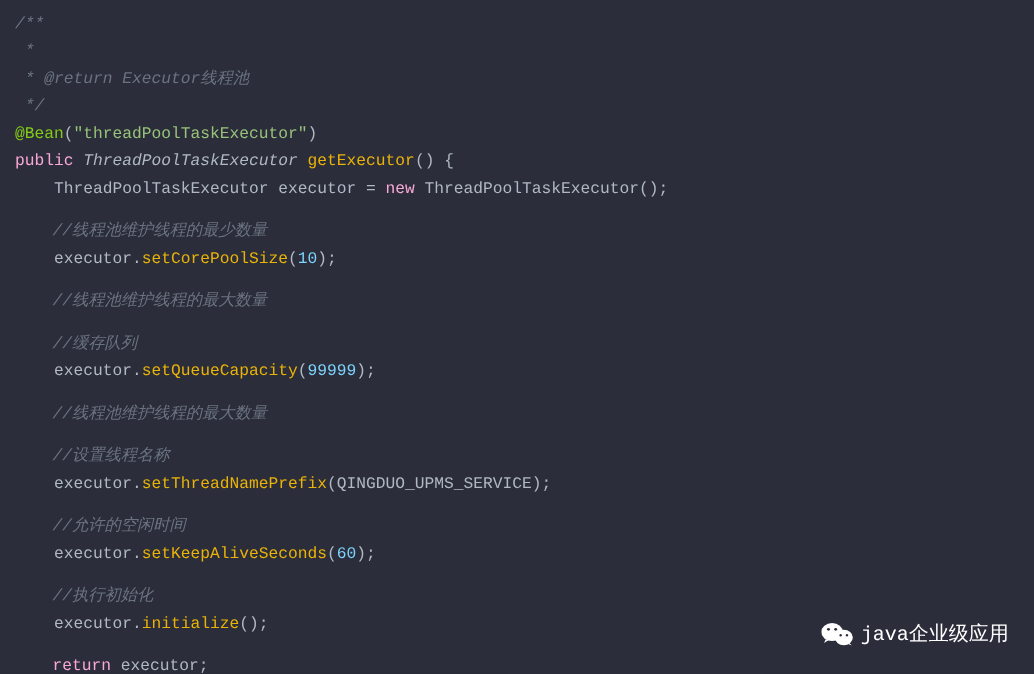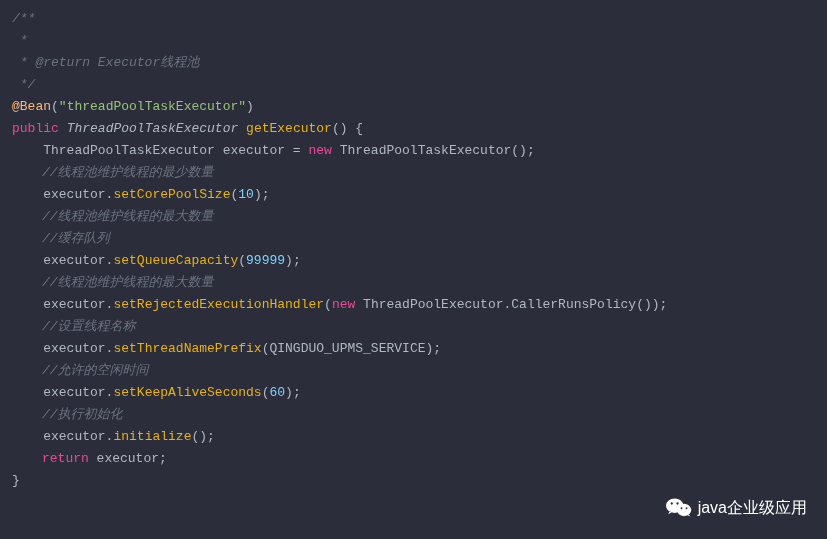--- a/index.html
+++ b/index.html
@@ -10,37 +10,37 @@
       line-height: 22px;
       color: #b0b8c4;
       padding: 8px 12px;
       width: 827px;
       height: 539px;
       position: relative;
       overflow: hidden;
     }
     .line { white-space: pre; }
     .comment { color: #6b7380; font-style: italic; }
-    .annotation { color: #fdba74; }
+    .annotation { color: #84cc16; }
     .string { color: #98c379; }
-    .keyword { color: #ec4899; }
+    .keyword { color: #f9a8d4; }
     .method-yellow { color: #eab308; }
     .type { color: #b0b8c4; font-style: italic; }
     .number { color: #7dd3fc; }
     .punct { color: #b0b8c4; }
-    .indent1 { padding-left: 30px; }
+    .indent1 { padding-left: 30px; margin-top: 12px; }
     .watermark {
       position: absolute;
       bottom: 20px;
       right: 20px;
       display: flex;
       align-items: center;
       gap: 6px;
       color: #ffffff;
-      font-family: Liberation Sans, sans-serif;
+      font-family: Liberation Mono, monospace;
       font-size: 16px;
       font-style: normal;
     }
     .wechat-icon {
       width: 26px;
       height: 22px;
       display: inline-block;
     }
   </style>
 </head>
@@ -60,21 +60,20 @@
 
   <div class="line indent1 comment">//线程池维护线程的最少数量</div>
   <div class="line"><span>    executor.</span><span class="method-yellow">setCorePoolSize</span><span class="punct">(</span><span class="number">10</span><span class="punct">);</span></div>
 
   <div class="line indent1 comment">//线程池维护线程的最大数量</div>
 
   <div class="line indent1 comment">//缓存队列</div>
   <div class="line"><span>    executor.</span><span class="method-yellow">setQueueCapacity</span><span class="punct">(</span><span class="number">99999</span><span class="punct">);</span></div>
 
   <div class="line indent1 comment">//线程池维护线程的最大数量</div>
-  <div class="line"><span>    executor.</span><span class="method-yellow">setRejectedExecutionHandler</span><span class="punct">(</span><span class="keyword">new</span><span> ThreadPoolExecutor.CallerRunsPolicy());</span></div>
 
   <div class="line indent1 comment">//设置线程名称</div>
   <div class="line"><span>    executor.</span><span class="method-yellow">setThreadNamePrefix</span><span class="punct">(QINGDUO_UPMS_SERVICE);</span></div>
 
   <div class="line indent1 comment">//允许的空闲时间</div>
   <div class="line"><span>    executor.</span><span class="method-yellow">setKeepAliveSeconds</span><span class="punct">(</span><span class="number">60</span><span class="punct">);</span></div>
 
   <div class="line indent1 comment">//执行初始化</div>
   <div class="line"><span>    executor.</span><span class="method-yellow">initialize</span><span class="punct">();</span></div>
 

